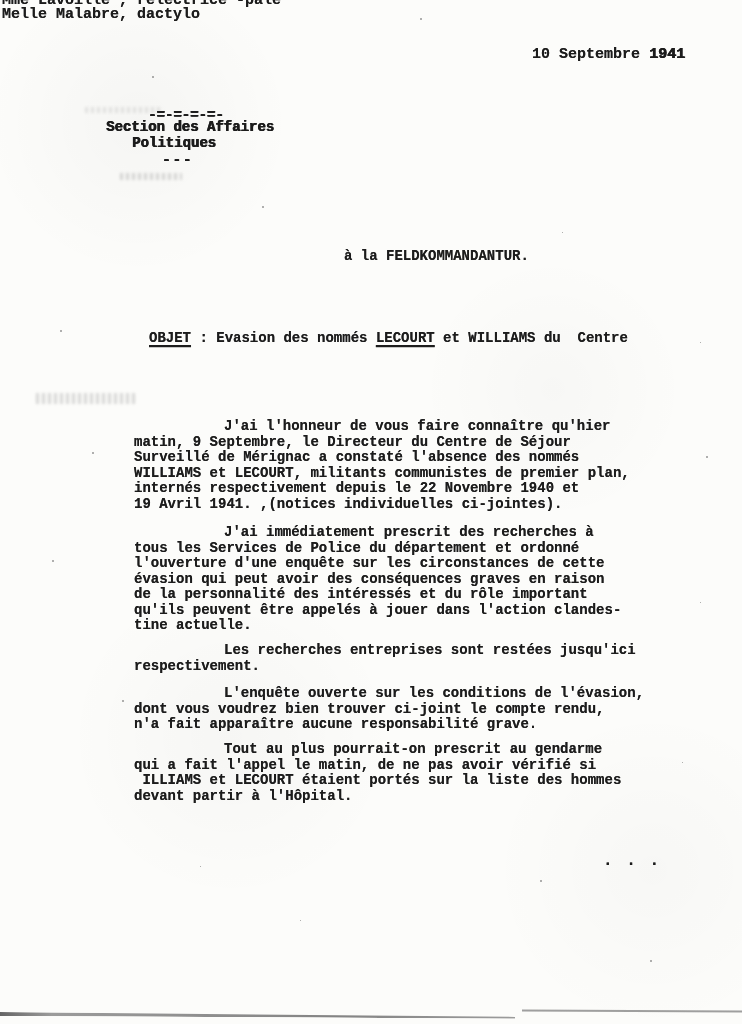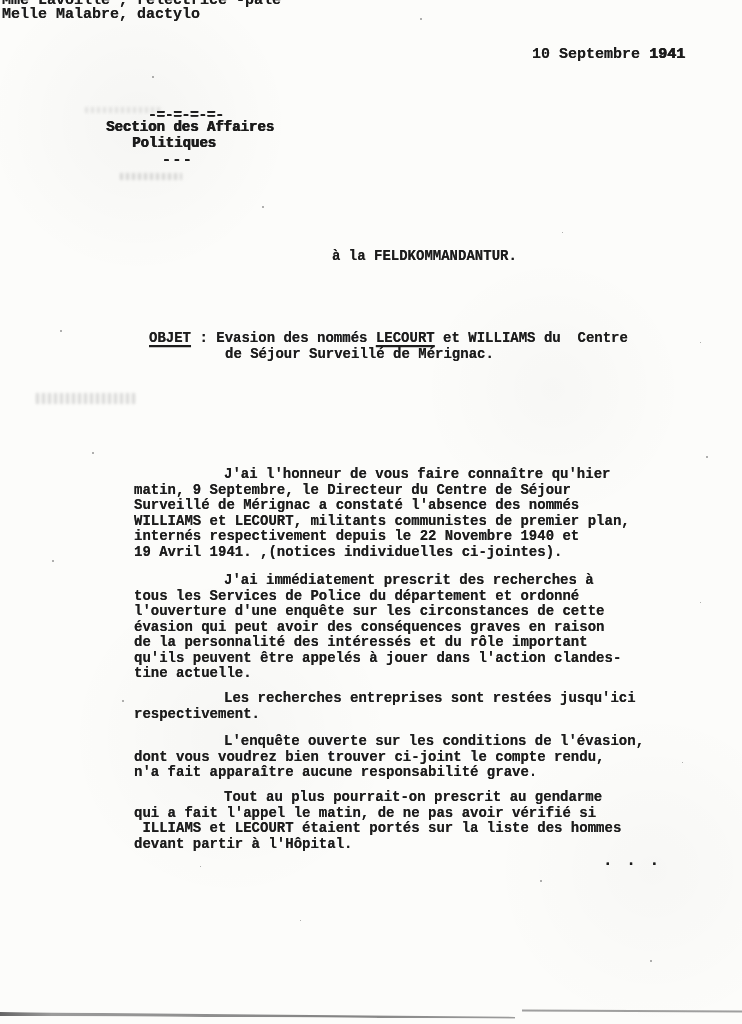--- a/index.html
+++ b/index.html
@@ -22,21 +22,21 @@
     font-size:14px;line-height:15.5px;
     font-weight:bold;color:#1c1c1c;
     white-space:pre;
     text-shadow:0 0.3px 0.5px rgba(15,15,15,0.75);
   }
   .para{position:absolute;left:134px;width:560px;}
   .para .tl{
     font-size:14px;line-height:15.5px;font-weight:bold;color:#1c1c1c;
     white-space:pre;text-shadow:0 0.3px 0.5px rgba(15,15,15,0.75);
   }
-  .ind{padding-left:90px;margin-top:48px;}
+  .ind{padding-left:90px;}
   .ul{text-decoration:underline;text-decoration-thickness:1.5px;text-underline-offset:3px;}
   .dbl{text-shadow:0.8px 0 currentColor,0 0.3px 0.6px rgba(10,10,10,0.85);}
   .heavy{text-shadow:0.7px 0 currentColor,0 0.4px 0.6px rgba(10,10,10,0.85);}
   .smudge{position:absolute;filter:blur(1.6px);opacity:0.32;
     background:repeating-linear-gradient(90deg, rgba(70,70,70,0.65) 0 3px, transparent 3px 6px);}
   .sp{position:absolute;border-radius:50%;background:rgba(50,50,50,0.5);}
   .edge1{position:absolute;left:0;top:1012px;width:515px;height:4px;
     background:linear-gradient(to right,#4a4a4a,#8a8a8a 10%,#6f6f6f 65%,#8a8a8a);
     clip-path:polygon(0 0,100% 55%,100% 100%,0 100%);
     transform:rotate(0.3deg);transform-origin:left center;opacity:0.85;}
@@ -54,24 +54,23 @@
   <div class="tw" style="top:47px;left:532px;font-size:15px;"><span>10 Septembre </span><span class="dbl">1941</span></div>
 
   <div class="smudge" style="left:85px;top:107px;width:78px;height:6px;opacity:0.2;"></div>
 
   <div class="tw heavy" style="top:108px;left:148px;">-=-=-=-=-</div>
   <div class="tw heavy" style="top:120px;left:94px;margin-left:12px;">Section des Affaires</div>
   <div class="tw heavy" style="top:136px;left:132px;">Politiques</div>
   <div class="tw heavy" style="top:153px;left:162px;letter-spacing:2px;">---</div>
   <div class="smudge" style="left:120px;top:173px;width:62px;height:7px;"></div>
 
-  <div class="tw" style="top:249px;left:332px;">à la FELDKOMMANDANTUR.</div>
+  <div class="tw" style="top:249px;left:344px;">à la FELDKOMMANDANTUR.</div>
 
   <div class="tw" style="top:331px;left:149px;"><span class="ul">OBJET</span><span> : </span><span>Evasion des nommés </span><span class="ul">LECOURT</span><span> et WILLIAMS du  Centre</span></div>
-  <div class="tw" style="top:346.5px;left:225px;">de Séjour Surveillé de Mérignac.</div>
 
   <div class="smudge" style="left:36px;top:393px;width:100px;height:11px;"></div>
 
   <div class="para" style="top:419px;">
     <div class="tl ind">J'ai l'honneur de vous faire connaître qu'hier</div>
     <div class="tl">matin, 9 Septembre, le Directeur du Centre de Séjour</div>
     <div class="tl">Surveillé de Mérignac a constaté l'absence des nommés</div>
     <div class="tl">WILLIAMS et LECOURT, militants communistes de premier plan,</div>
     <div class="tl">internés respectivement depuis le 22 Novembre 1940 et</div>
     <div class="tl">19 Avril 1941. ,(notices individuelles ci-jointes).</div>

